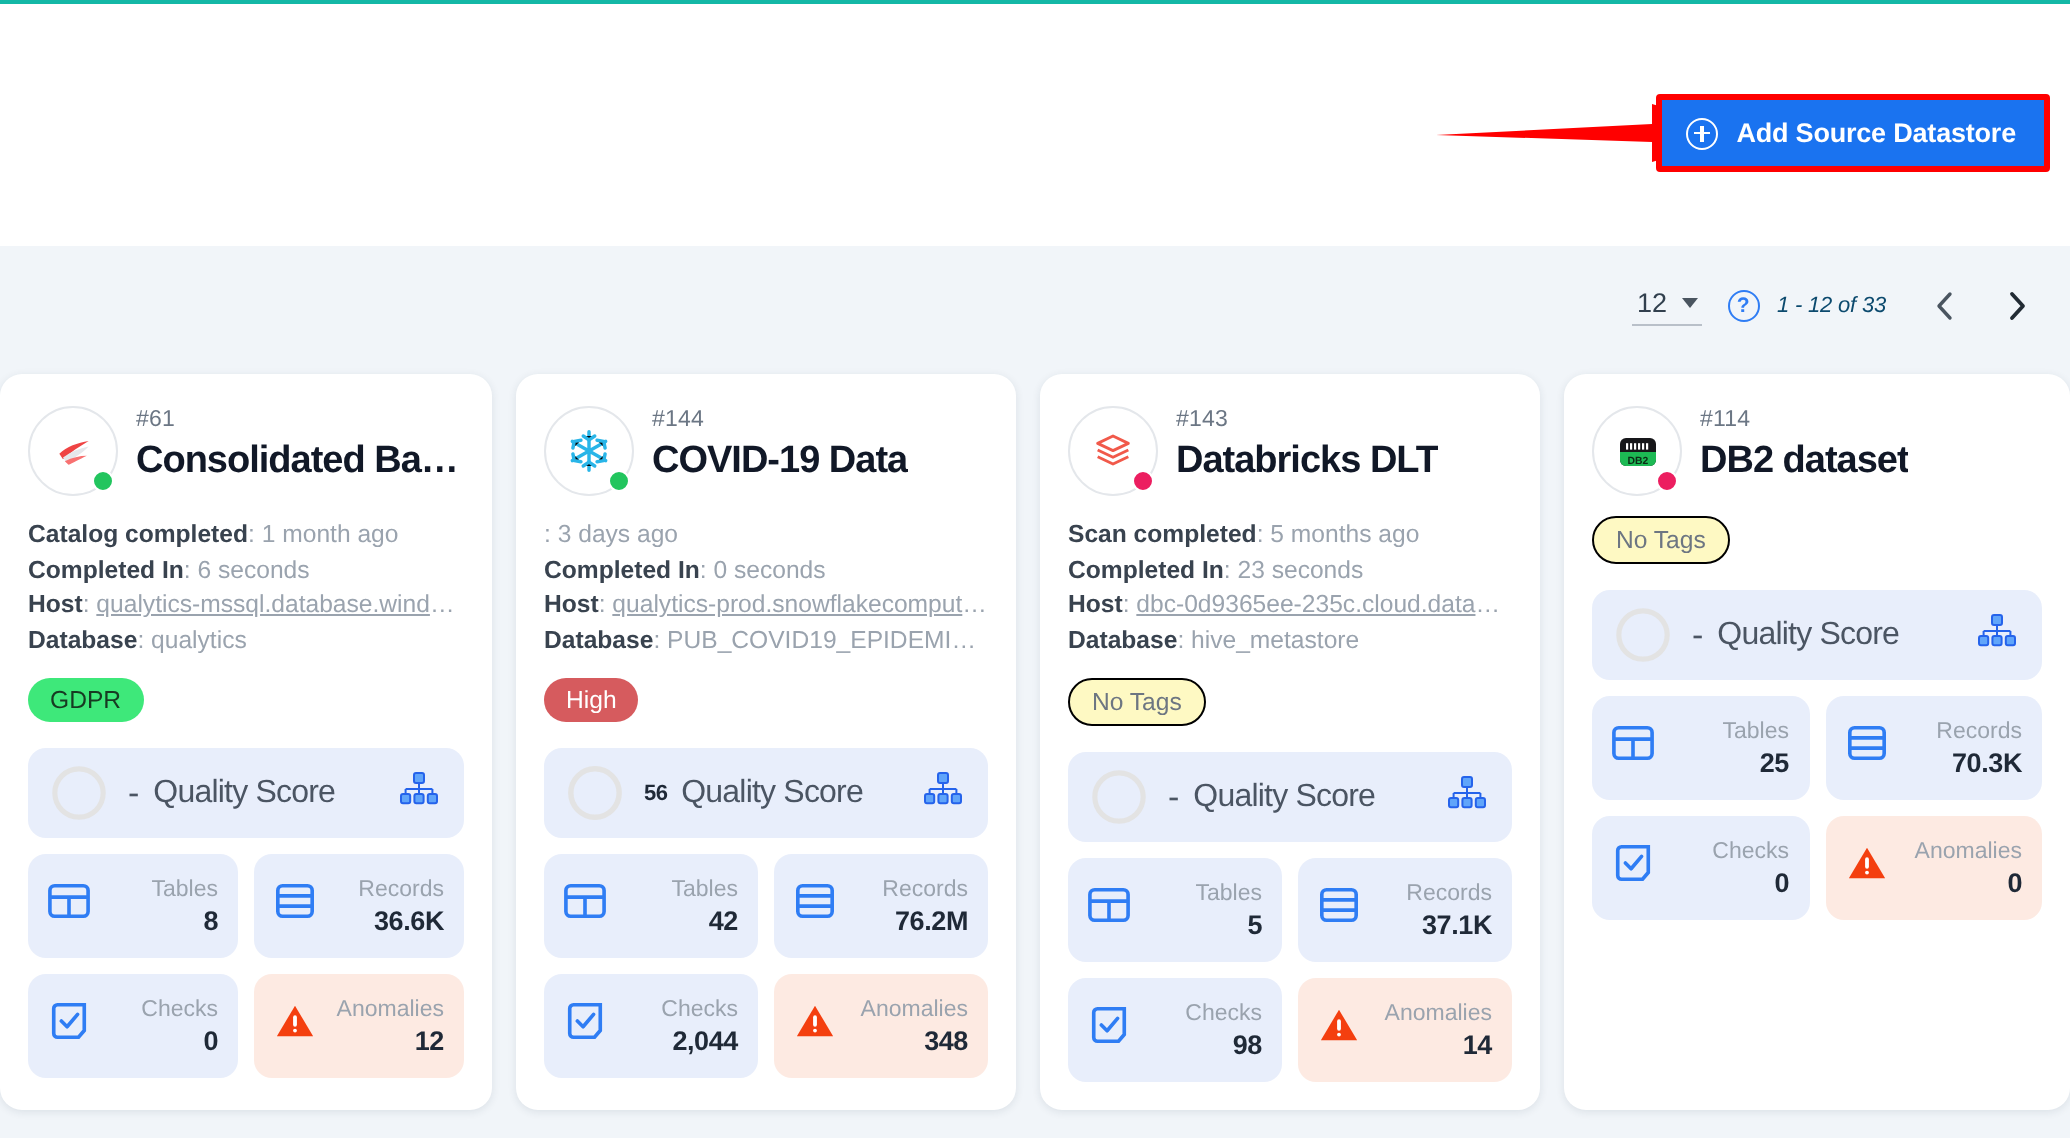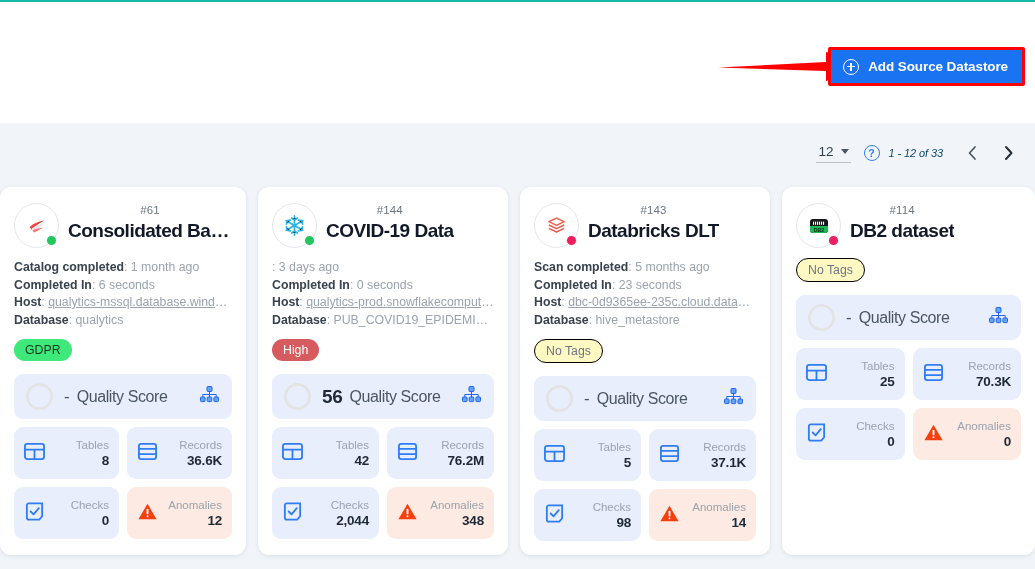--- a/index.html
+++ b/index.html
@@ -114,21 +114,21 @@
     position: relative; flex: 0 0 auto;
     display: flex; align-items: center; justify-content: center;
   }
   .dot {
     position: absolute; right: 1px; bottom: 1px;
     width: 11px; height: 11px; border-radius: 50%;
     border: 1.6px solid #ffffff;
   }
   .dot.green { background: #22c55e; }
   .dot.pink { background: #ec1e60; }
-  .head-text { padding-top: 1px; min-width: 0; text-align: center; }
+  .head-text { padding-top: 1px; min-width: 0; }
   .card-id { font-size: 11.5px; color: #6b7684; line-height: 1.1; letter-spacing: 0.1px; }
   .card-title {
     font-size: 19px; font-weight: 700; color: #111827;
     letter-spacing: -0.5px; margin-top: 3px;
     white-space: nowrap; overflow: hidden; text-overflow: ellipsis;
     max-width: 178px;
   }
 
   
   .meta { margin-top: 11px; }
@@ -150,21 +150,21 @@
   .tag.none { background: #fef9c3; color: #6d7682; border: 1px solid #000000; }
 
   
   .qs {
     margin-top: 13px;
     background: #e8eefb; border-radius: 9px;
     height: 45px; padding: 0 13px 0 11px;
     display: flex; align-items: center;
   }
   .ring { width: 29px; height: 29px; flex: 0 0 auto; }
-  .qs-num { font-size: 19px; font-weight: 700; color: #1f2937; margin-left: 10px; letter-spacing: -0.3px; }
+  .qs-num { font-size: 11px; font-weight: 700; color: #1f2937; margin-left: 10px; letter-spacing: -0.3px; }
   .qs-dash { font-size: 17px; font-weight: 400; color: #4b5563; margin-left: 10px; }
   .qs-label { font-size: 16px; color: #4b5563; margin-left: 7px; letter-spacing: -0.4px; }
   .qs-tree { margin-left: auto; cursor: pointer; }
 
   
   .metrics { margin-top: 8px; display: grid; grid-template-columns: 1fr 1fr; gap: 8px; }
   .metric {
     background: #e8eefb; border-radius: 9px;
     height: 52px; padding: 0 10px;
     display: flex; align-items: center;

